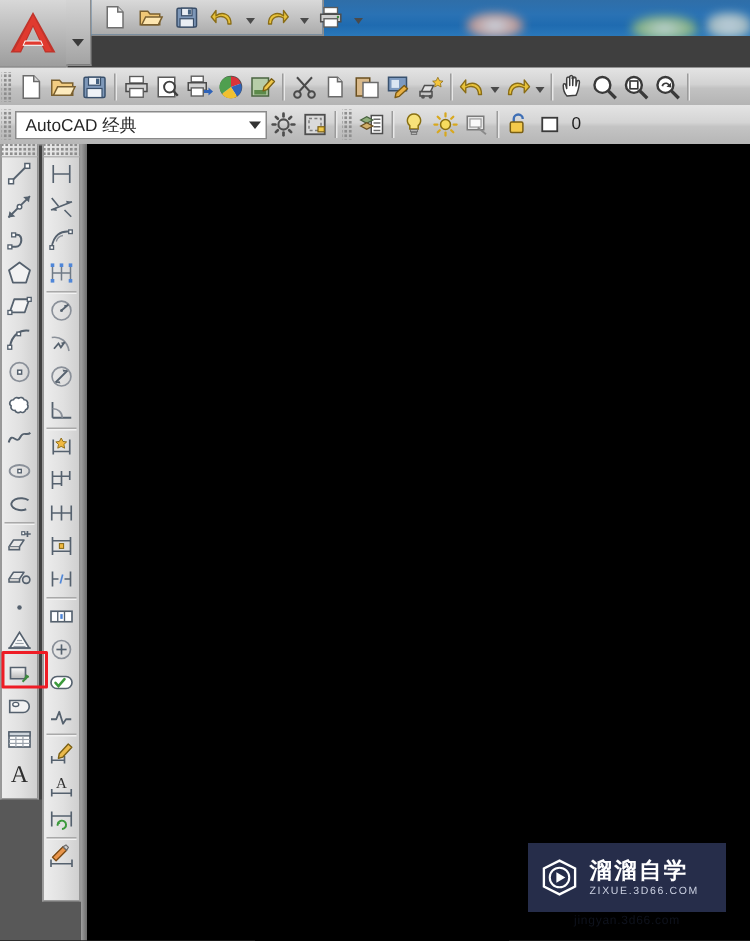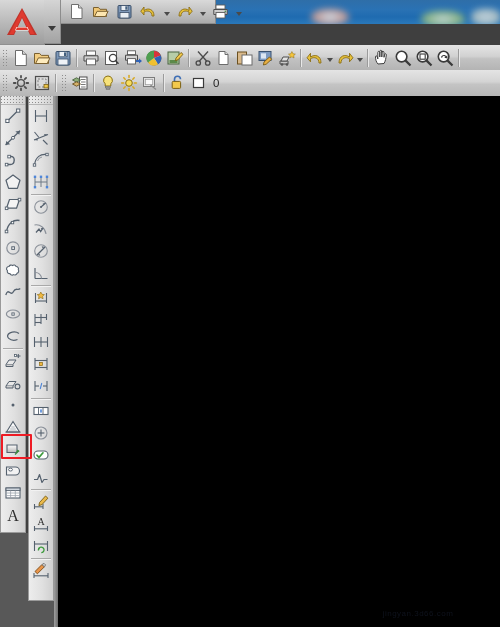--- a/index.html
+++ b/index.html
@@ -376,20 +376,24 @@
         <circle cx="7.6" cy="7.6" r="5.3" fill="#fff" stroke="#3a3a3a" stroke-width="1.6"></circle>
         <path d="M5 8.4 c0-2.6 4-3.4 5.3-1.2 l1-1.1 .2 3.3 -3.2-.6 1.1-1 c-.9-1.3 -3.2-.8 -3.2 .9 z" fill="#3a3a3a"></path>
         <line x1="11.6" y1="11.6" x2="16.5" y2="16.5" stroke="#3a3a3a" stroke-width="2.2"></line>
       </svg>
     </span>
     <span class="tsep"></span>
   </div>
 
   <div class="wsrow">
     <span class="grip"></span>
+    <span class="ws-select">
+      <span>AutoCAD 经典</span>
+      <span class="caret2"></span>
+    </span>
     <span class="tbtn">
       <svg width="18" height="18" viewBox="0 0 18 18">
         <circle cx="9" cy="9" r="3.4" fill="none" stroke="#4e4e4e" stroke-width="1.4"></circle>
         <g stroke="#4e4e4e" stroke-width="1.8" stroke-linecap="round">
           <line x1="9" y1="1.8" x2="9" y2="3.6"></line>
             <line x1="9" y1="14.4" x2="9" y2="16.2"></line>
           <line x1="1.8" y1="9" x2="3.6" y2="9"></line>
             <line x1="14.4" y1="9" x2="16.2" y2="9"></line>
           <line x1="3.9" y1="3.9" x2="5.2" y2="5.2"></line>
             <line x1="12.8" y1="12.8" x2="14.1" y2="14.1"></line>
@@ -823,15 +827,26 @@
           <path d="M3 9.5 l7-7 2.4 2.3 -7 7z" fill="#e8944a" stroke="#7a4a14" stroke-width=".9" stroke-linejoin="round"></path>
           <path d="M10 2.5 l2-1.2 1.6 1.6 -1.2 2z" fill="#cfcfcf" stroke="#6b6b6b" stroke-width=".8"></path>
         </svg>
       </div>
 
     </div>
   </div>
 
   <div class="canvas"></div>
 
+  <div class="watermark">
+    <svg class="wm-logo" viewBox="0 0 30 30">
+      <path d="M15 2 L27 8 L27 22 L15 28 L3 22 L3 8 Z" fill="none" stroke="#fff" stroke-width="1.8"></path>
+      <circle cx="15" cy="15" r="7.5" fill="none" stroke="#fff" stroke-width="1.6"></circle>
+      <path d="M12.6 11 L19.5 15 L12.6 19 Z" fill="#fff"></path>
+    </svg>
+    <span class="wm-text">
+      <span class="wm-cn">溜溜自学</span>
+      <span class="wm-en">ZIXUE.3D66.COM</span>
+    </span>
+  </div>
   <div class="wm-sub">jingyan.3d66.com</div>
 
 </div>
 
 </body></html>

